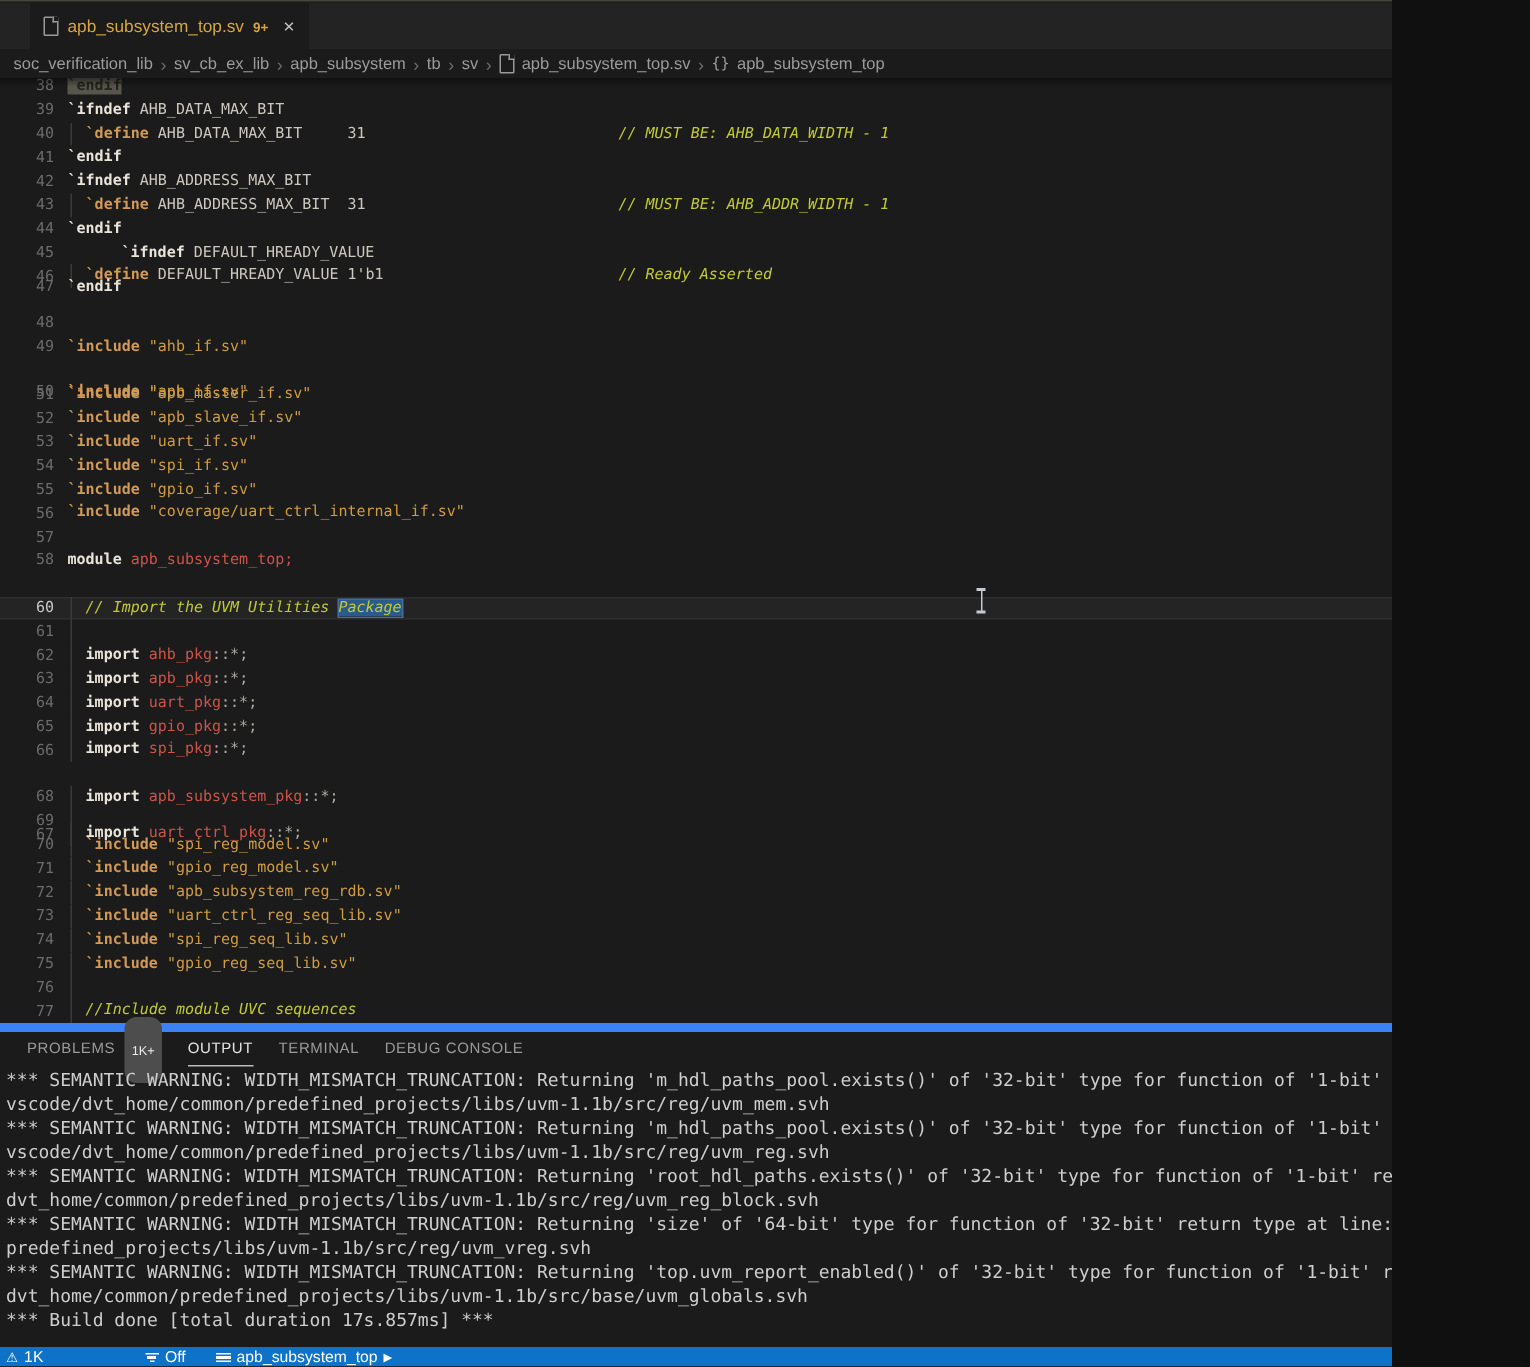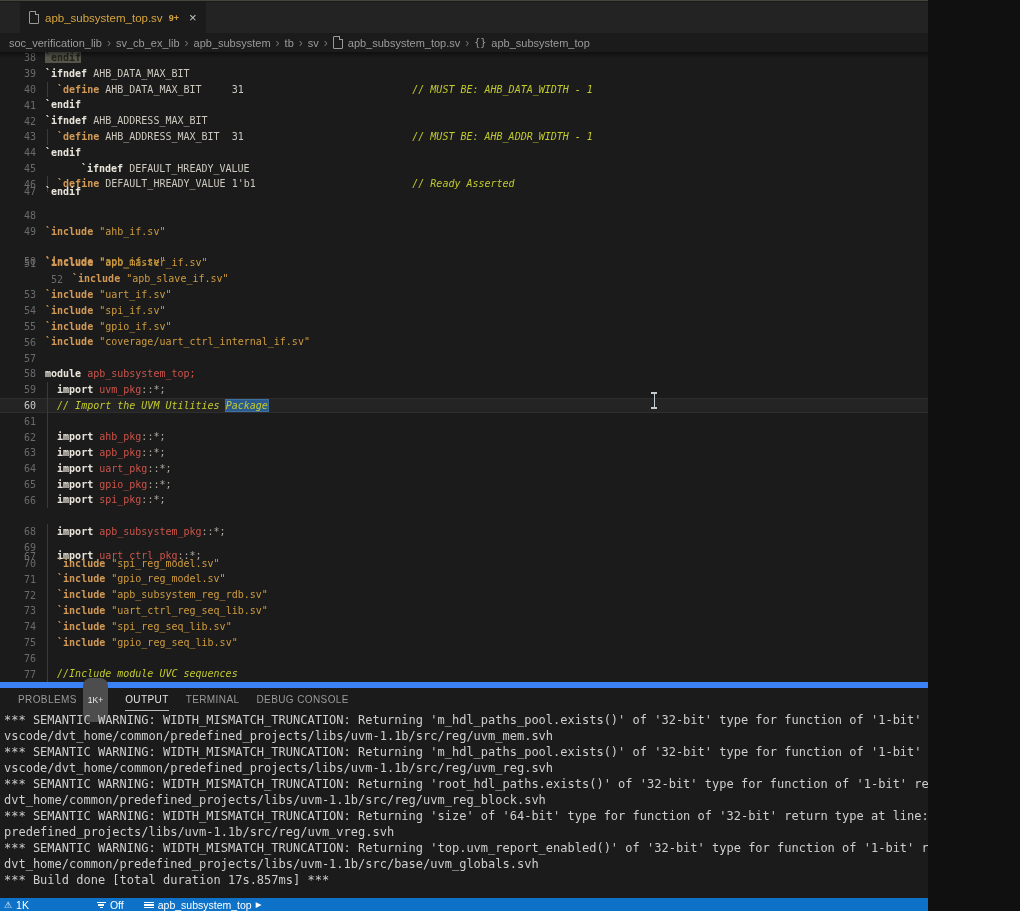--- a/index.html
+++ b/index.html
@@ -166,21 +166,21 @@
         <span class="code"><span class="sd">`include</span><span class="sp"> </span><span class="ss">"ahb_if.sv"</span></span>
       </div>
       <div class="row" style="top: 202px;">
         <span class="ln">50</span>
         <span class="code"><span class="sd">`include</span><span class="sp"> </span><span class="ss">"apb_if.sv"</span></span>
       </div>
       <div class="row" style="top: 203.4px;">
         <span class="ln">51</span>
         <span class="code"><span class="sd">`include</span><span class="sp"> </span><span class="ss">"apb_master_if.sv"</span></span>
       </div>
-      <div class="row" style="top: 219.2px; padding-left: 27px;">
+      <div class="row" style="top: 219.2px;">
         <span class="ln">52</span>
         <span class="code"><span class="sd">`include</span><span class="sp"> </span><span class="ss">"apb_slave_if.sv"</span></span>
       </div>
       <div class="row" style="top: 235px;">
         <span class="ln">53</span>
         <span class="code"><span class="sd">`include</span><span class="sp"> </span><span class="ss">"uart_if.sv"</span></span>
       </div>
       <div class="row" style="top: 250.8px;">
         <span class="ln">54</span>
         <span class="code"><span class="sd">`include</span><span class="sp"> </span><span class="ss">"spi_if.sv"</span></span>
@@ -193,25 +193,20 @@
         <span class="ln">56</span>
         <span class="code"><span class="sd">`include</span><span class="sp"> </span><span class="ss">"coverage/uart_ctrl_internal_if.sv"</span></span>
       </div>
       <div class="row" style="top: 298.2px;">
         <span class="ln">57</span>
         <span class="code"></span>
       </div>
       <div class="row" style="top: 314px;">
         <span class="ln">58</span>
         <span class="code"><span class="sk">module</span><span class="sp"> </span><span class="sr">apb_subsystem_top;</span></span>
-      </div>
-      <div class="row" style="top: 329.8px;">
-        <i class="guide"></i>
-        <span class="ln">59</span>
-        <span class="code"><span class="sp">  </span><span class="sk">import</span><span class="sp"> </span><span class="sr">uvm_pkg</span><span class="so">::*;</span></span>
       </div>
       <div class="row current" style="top: 345.6px;">
         <i class="guide"></i>
         <span class="ln">60</span>
         <span class="code"><span class="sp">  </span><span class="sc">// Import the UVM Utilities </span><span class="scs">Package</span></span>
       </div>
       <div class="row" style="top: 361.4px;">
         <i class="guide"></i>
         <span class="ln">61</span>
         <span class="code"></span>

